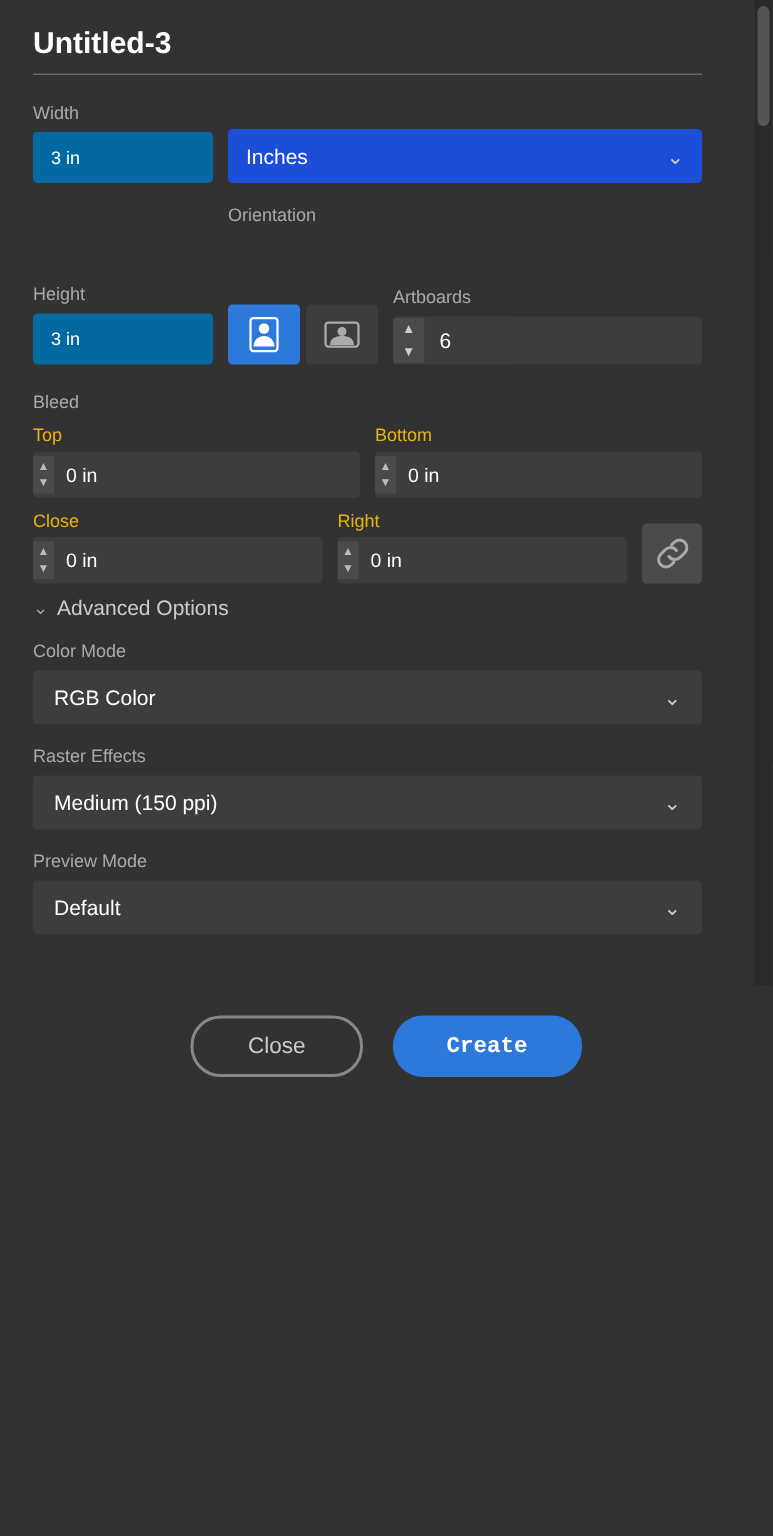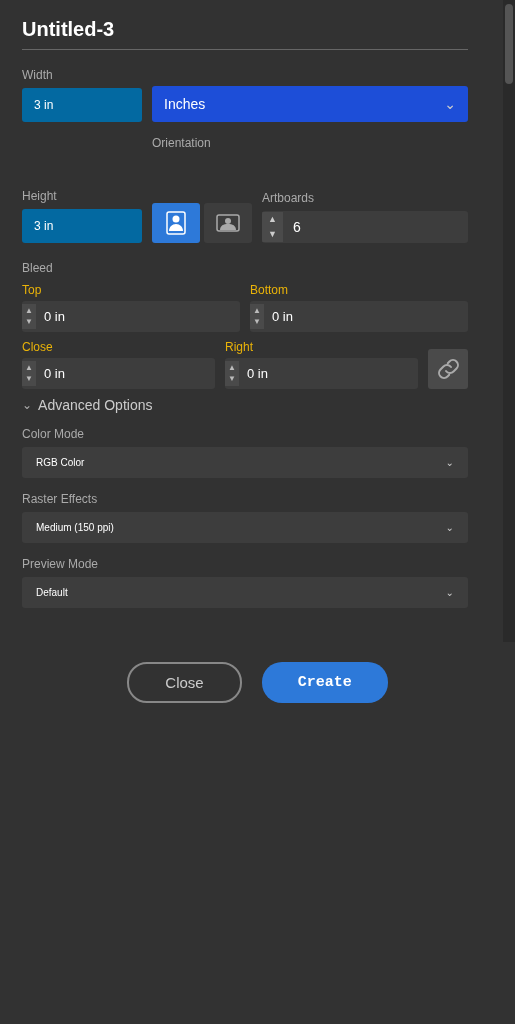--- a/index.html
+++ b/index.html
@@ -295,21 +295,21 @@
       border-radius: 3px;
       padding: 10px 14px;
       display: flex;
       align-items: center;
       justify-content: space-between;
       cursor: pointer;
       margin-bottom: 14px;
     }
 
     .full-dropdown span {
-      font-size: 10px;
+      font-size: 14px;
       color: #fff;
     }
 
     .section-group {
       margin-bottom: 14px;
     }
 
     
     .bottom-bar {
       display: flex;

